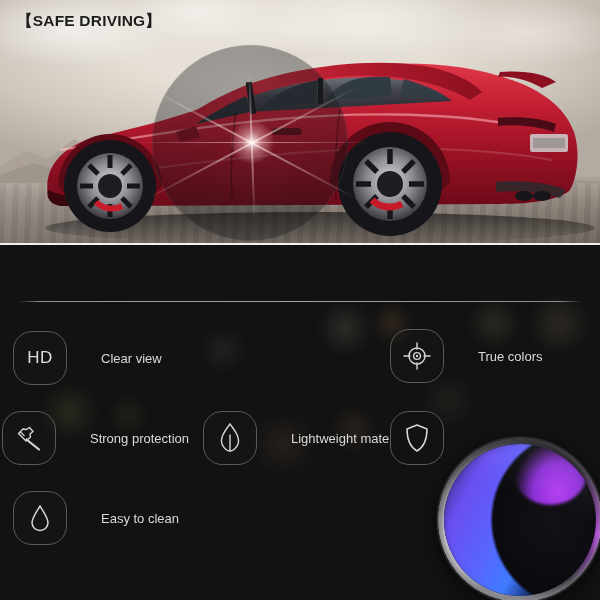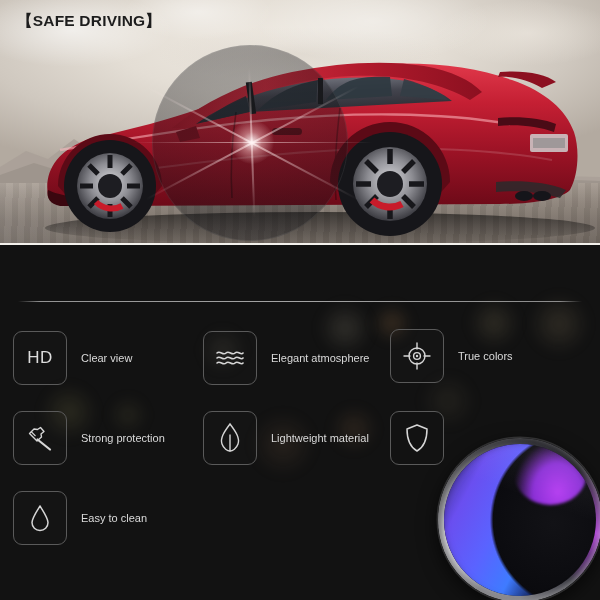--- a/index.html
+++ b/index.html
@@ -180,38 +180,39 @@
     position: absolute;
     display: flex;
     align-items: center;
     gap: 14px;
   }
   .icon-box {
     width: 52px;
     height: 52px;
     flex: 0 0 52px;
     border: 1px solid #5a5a5a;
-    border-radius: 9px;
+    border-radius: 19px;
     display: flex;
     align-items: center;
     justify-content: center;
     background: rgba(255,255,255,.012);
   }
   .icon-box svg { display: block; }
   .icon-hd {
     font-size: 17px;
     letter-spacing: .5px;
     color: #dcdcdc;
     font-family: "Liberation Sans", sans-serif;
   }
   .feature-label {
-    font-size: 11px;
+    font-size: 13px;
     line-height: 19px;
     color: #dadada;
     max-width: 132px;
+    margin-left: 20px;
   }
 
   
   .lens {
     position: absolute;
     left: 438px;
     top: 438px;
     width: 164px;
     height: 164px;
     border-radius: 50%;
@@ -426,44 +427,34 @@
 
     <div class="grid">
 
       <div class="feature" style="left:13px; top:86px;">
         <div class="icon-box">
           <span class="icon-hd">HD</span>
         </div>
         <div class="feature-label">Clear view</div>
       </div>
 
-      <div class="feature" style="left:203px; top:86px;">
-        <div class="icon-box">
-          <svg width="30" height="22" viewBox="0 0 30 22" fill="none" stroke="#d6d6d6" stroke-width="1.6" stroke-linecap="round">
-            <path d="M2,6 C5,3 8,9 11,6 C14,3 17,9 20,6 C23,3 26,9 28,6"></path>
-            <path d="M2,11 C5,8 8,14 11,11 C14,8 17,14 20,11 C23,8 26,14 28,11"></path>
-            <path d="M2,16 C5,13 8,19 11,16 C14,13 17,19 20,16 C23,13 26,19 28,16"></path>
-          </svg>
-        </div>
-        <div class="feature-label">Elegant atmosphere</div>
-      </div>
 
       <div class="feature" style="left:390px; top:84px;">
         <div class="icon-box">
           <svg width="28" height="28" viewBox="0 0 28 28" fill="none" stroke="#d6d6d6" stroke-width="1.4">
             <circle cx="14" cy="14" r="8"></circle>
             <circle cx="14" cy="14" r="3.4"></circle>
             <circle cx="14" cy="14" r="1.2" fill="#d6d6d6" stroke="none"></circle>
             <path d="M14,1 L14,7 M14,21 L14,27 M1,14 L7,14 M21,14 L27,14" stroke-linecap="round"></path>
           </svg>
         </div>
         <div class="feature-label">True colors</div>
       </div>
 
-      <div class="feature" style="left:13px; top:166px;">
+      <div class="feature" style="left:2px; top:166px;">
         <div class="icon-box">
           <svg width="30" height="30" viewBox="0 0 30 30" fill="none" stroke="#d6d6d6" stroke-width="1.4" stroke-linejoin="round">
             <path d="M4.5,10.5 L9,6 L12.5,6.5 L15.5,4.5 L19,8.5 L16,11 L16.5,14 L12,18 Z"></path>
             <path d="M12.5,16.5 L25,26.5" stroke-linecap="round" stroke-width="2.2"></path>
             <path d="M6,8.5 L10.5,13" stroke-width="1.1"></path>
           </svg>
         </div>
         <div class="feature-label">Strong protection</div>
       </div>
 

